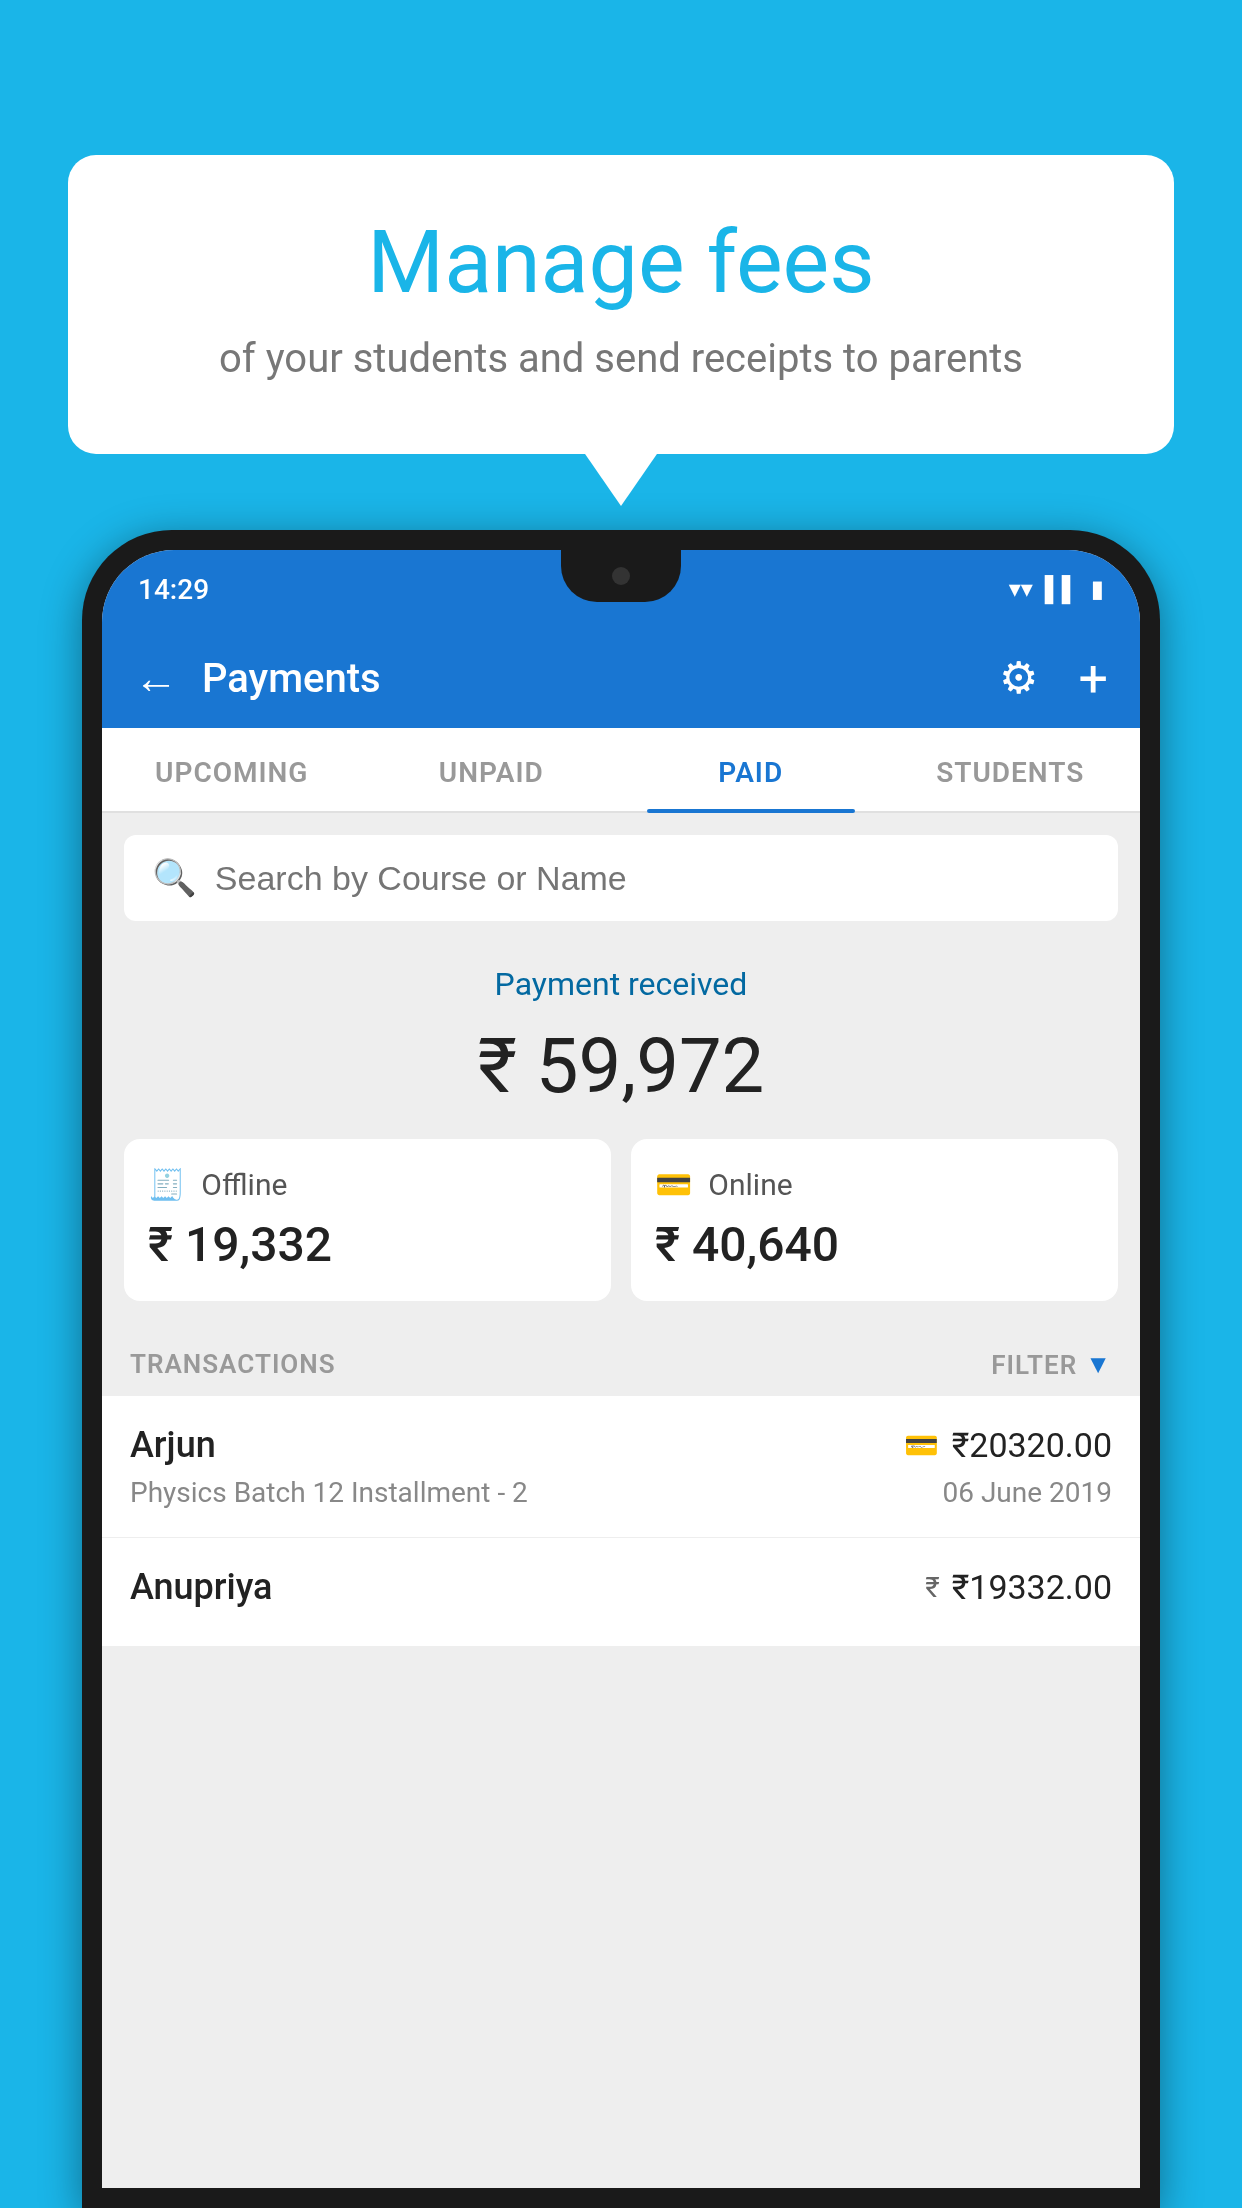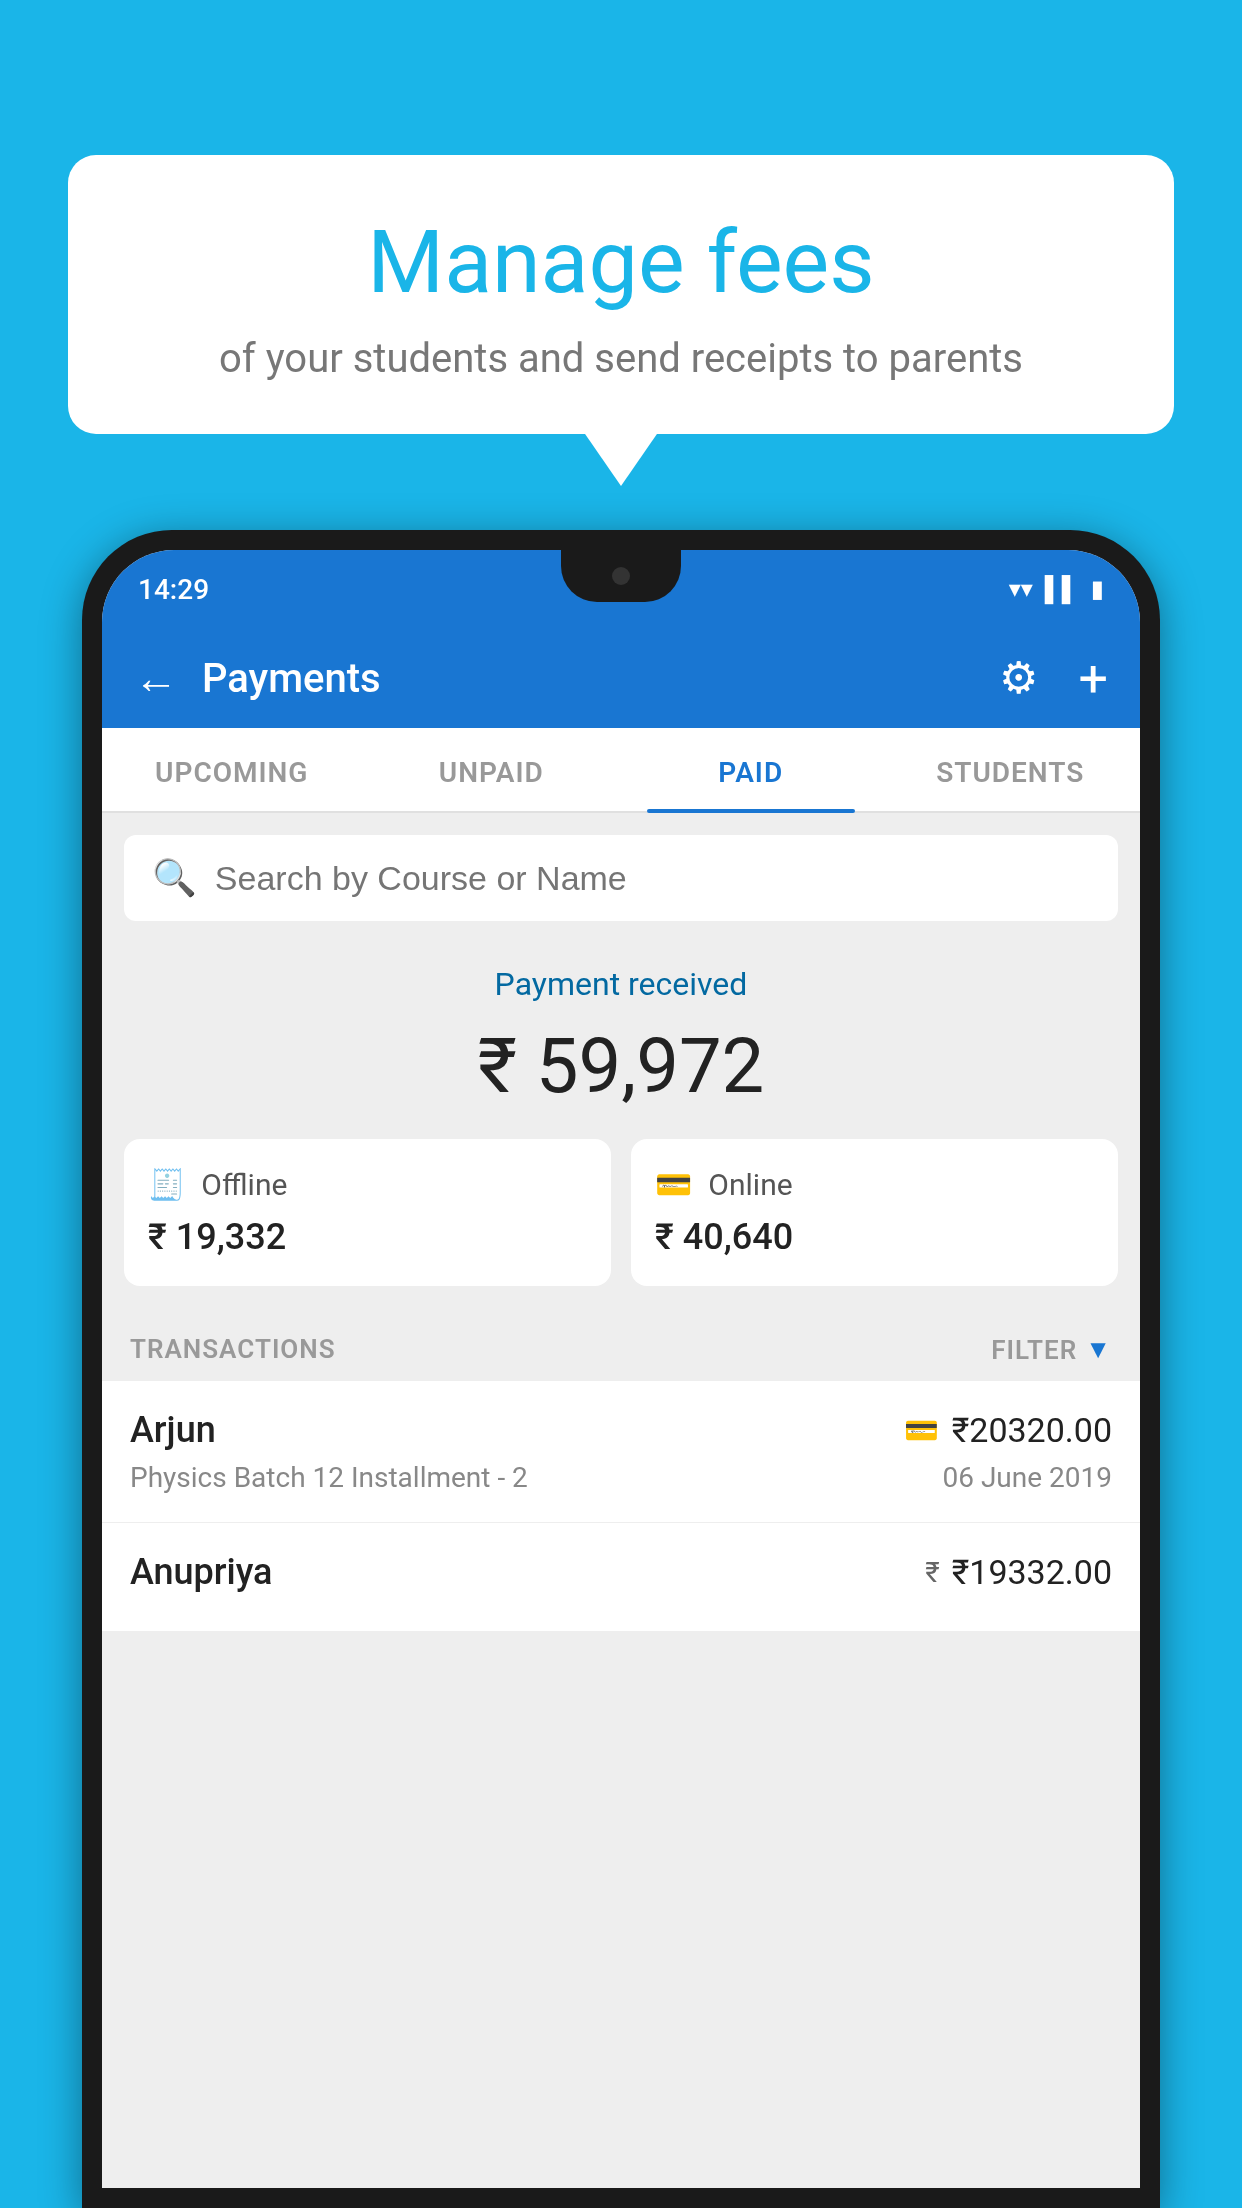--- a/index.html
+++ b/index.html
@@ -13,21 +13,21 @@
     }
 
     
     .speech-bubble {
       position: absolute;
       top: 155px;
       left: 68px;
       right: 68px;
       background: white;
       border-radius: 28px;
-      padding: 55px 60px 52px;
+      padding: 55px 60px 72px;
       text-align: center;
     }
     .speech-bubble::after {
       content: '';
       position: absolute;
       bottom: -52px;
       left: 50%;
       transform: translateX(-50%);
       width: 0;
       height: 0;
@@ -242,21 +242,21 @@
     }
     .card-icon {
       font-size: 30px;
       color: #666;
     }
     .card-label {
       font-size: 30px;
       color: #555;
     }
     .card-amount {
-      font-size: 36px;
+      font-size: 48px;
       font-weight: 500;
       color: #222;
     }
 
     
     .transactions-header {
       display: flex;
       justify-content: space-between;
       align-items: flex-start;
       padding: 20px 28px 16px;

